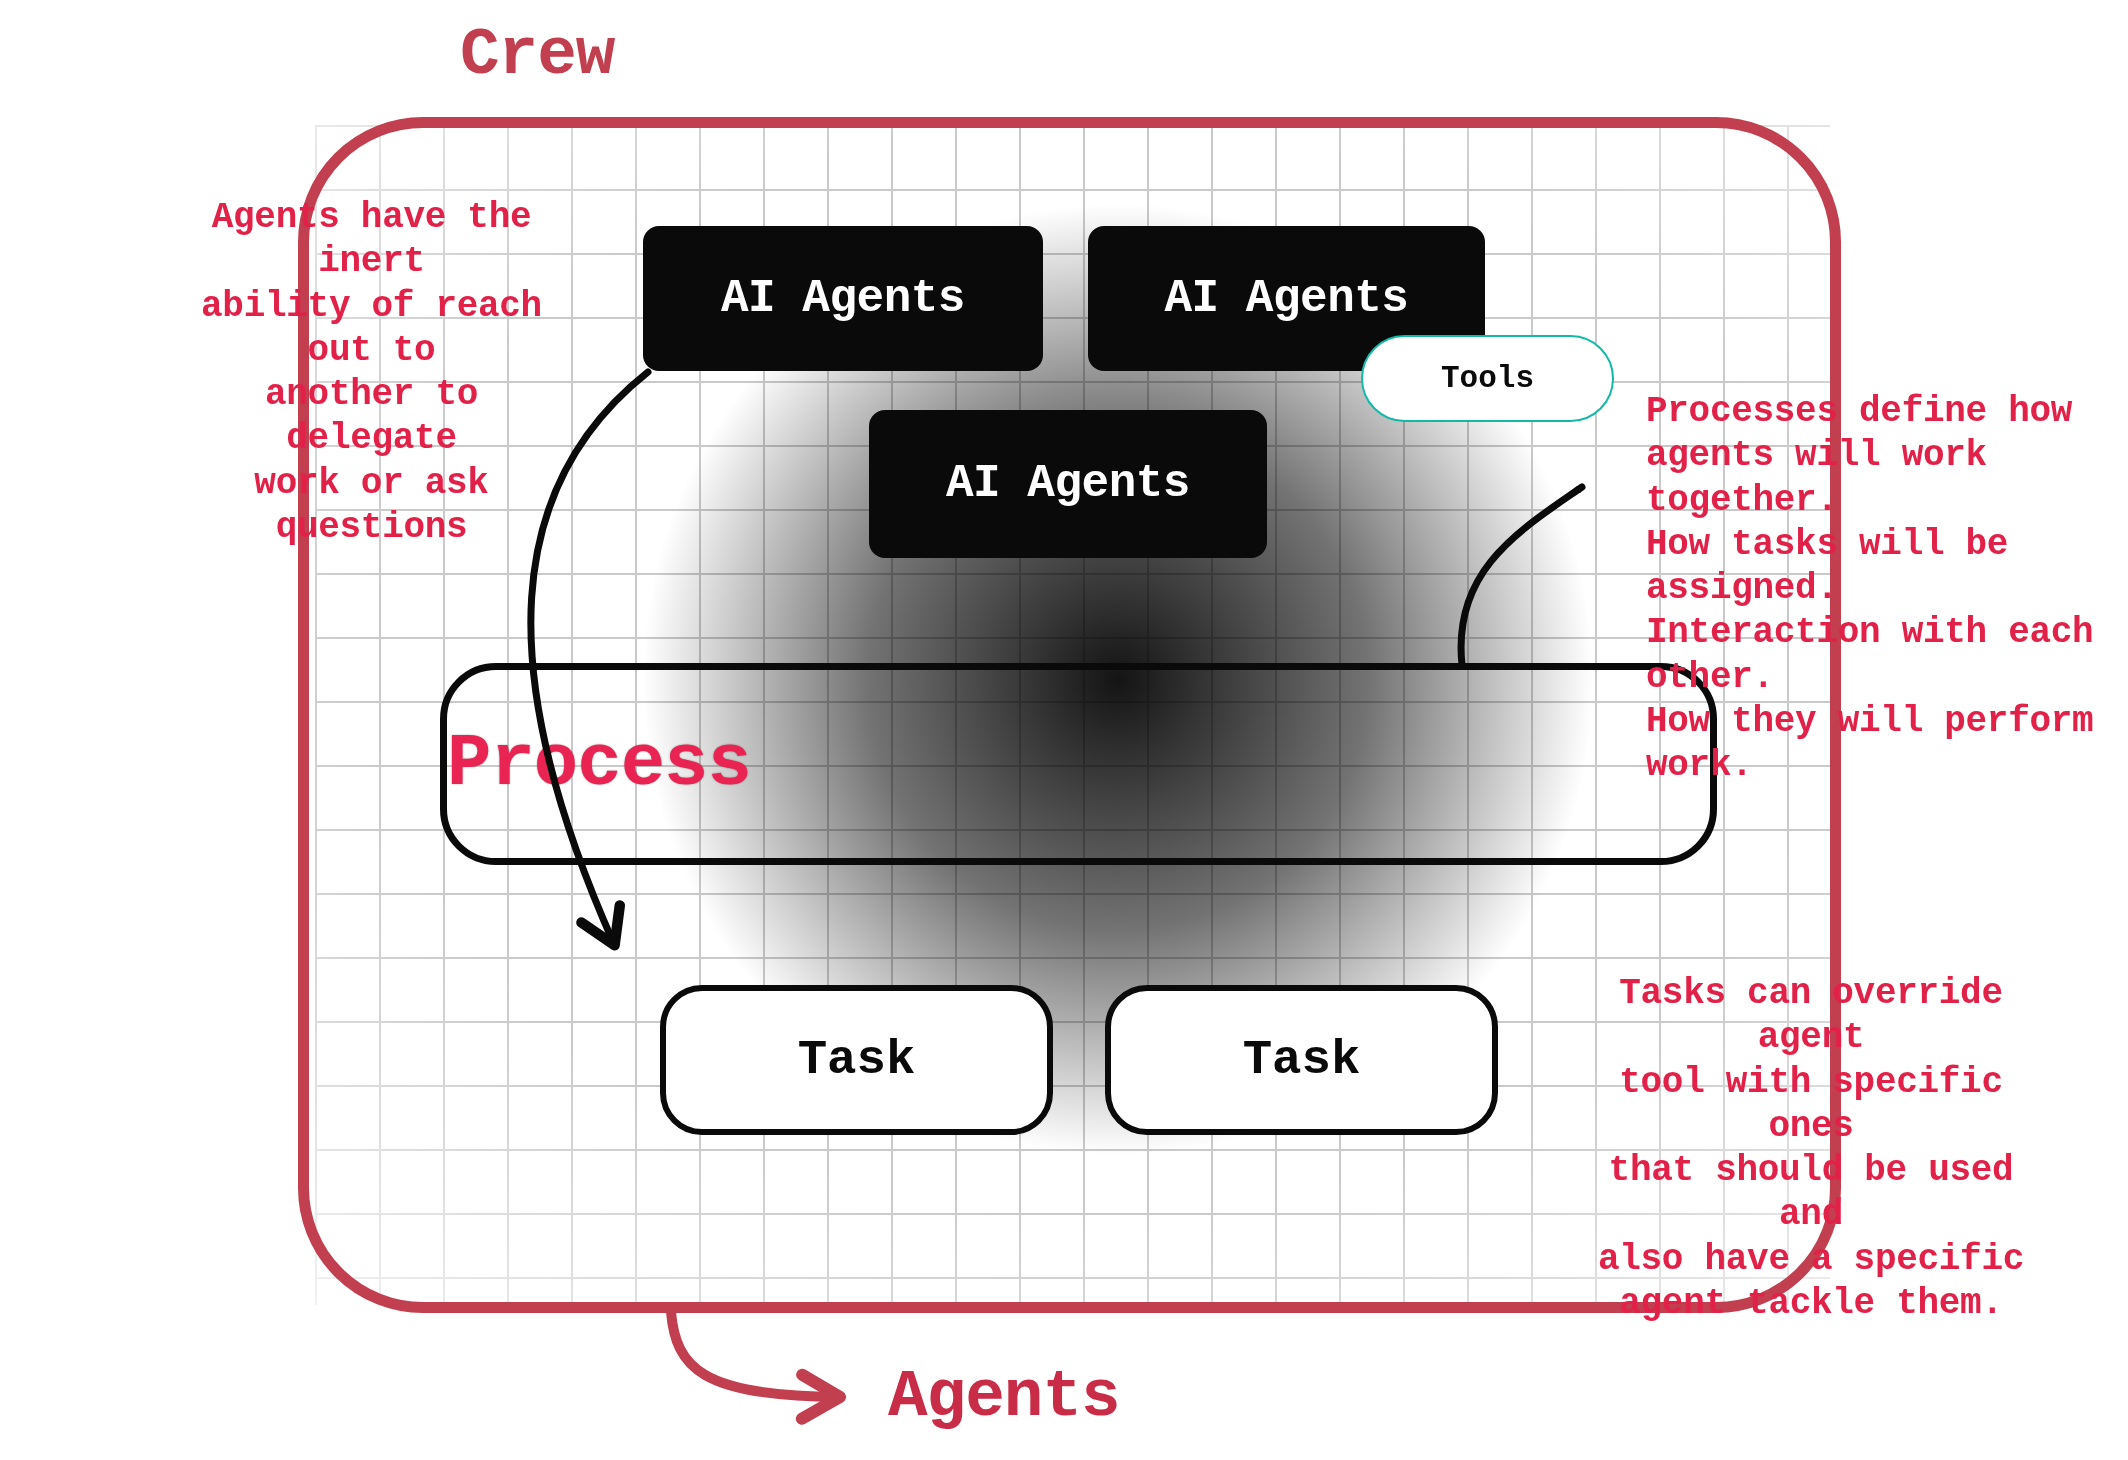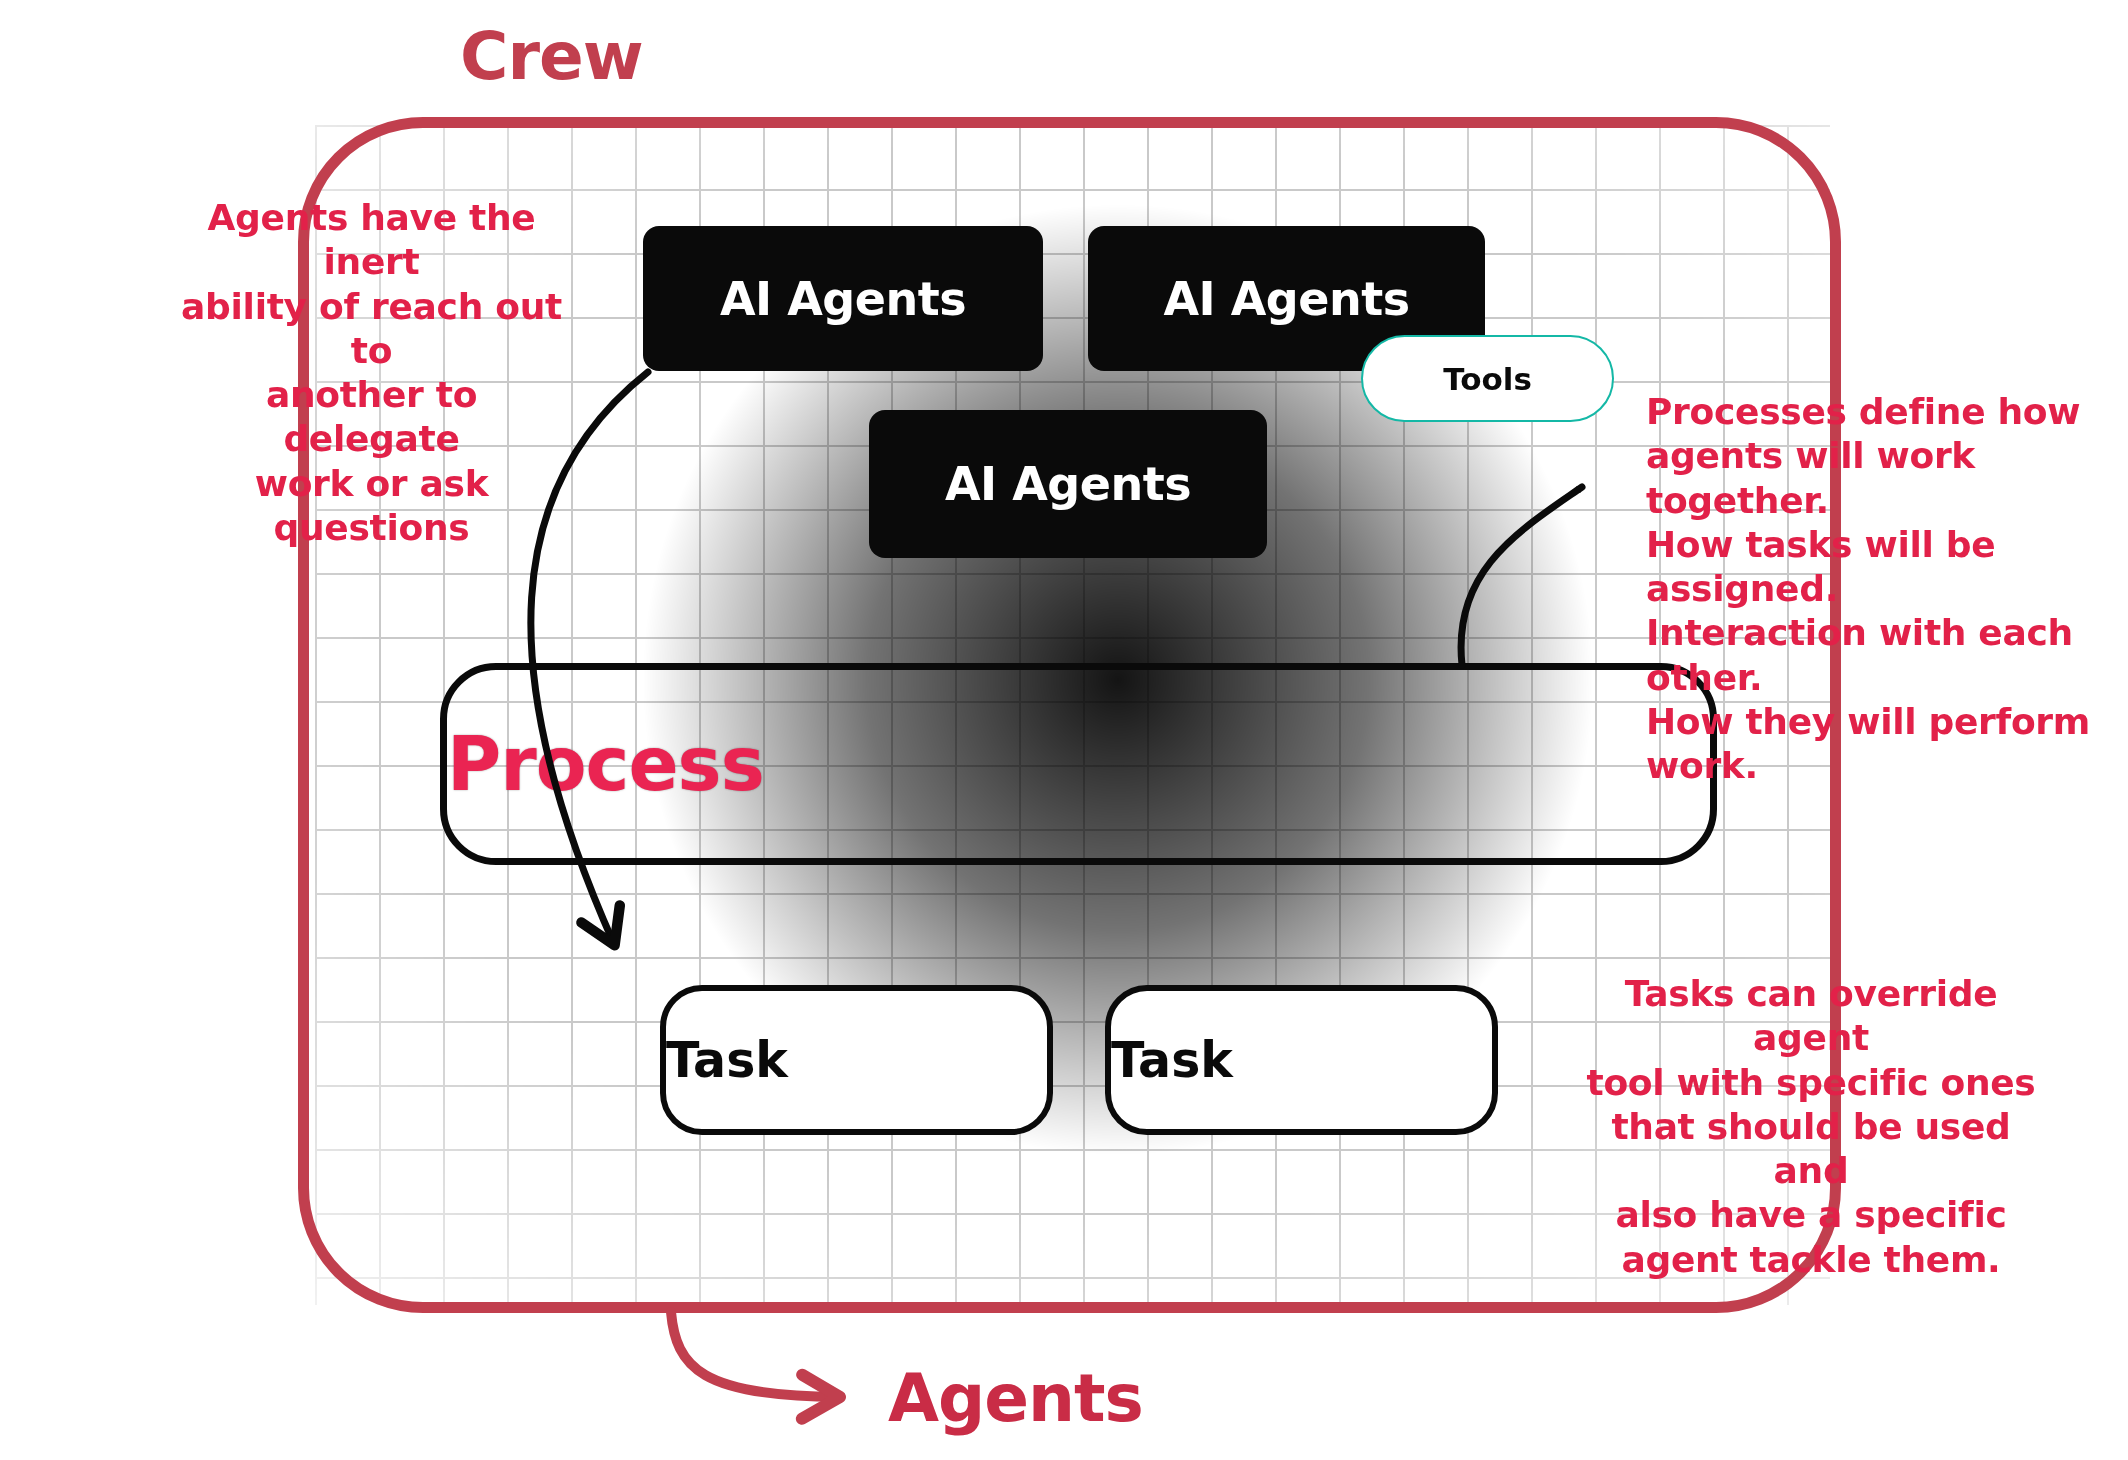--- a/index.html
+++ b/index.html
@@ -4,21 +4,21 @@
 <style>
   :root{
     --crew:#c13f4e;
     --ann:#e22149;
     --process:#ea2452;
     --outcome:#c92c46;
     --boxblack:#0a0a0a;
   }
   *{margin:0;padding:0;box-sizing:border-box;}
   body{background:#ffffff;font-family:"DejaVu Sans","Liberation Sans",sans-serif;}
-  .canvas{position:relative;width:2128px;height:1460px;background:#ffffff;overflow:hidden;}
+  .canvas{position:relative;width:2128px;height:1460px;background:#ffffff;overflow:hidden;font-family:Liberation Mono, monospace;}
 
   
   .grid-bg{
     position:absolute;left:315px;top:125px;width:1515px;height:1180px;
     background-image:
       radial-gradient(circle 660px at 53% 47%, rgba(0,0,0,0.92) 0%, rgba(0,0,0,0.55) 38%, rgba(0,0,0,0) 72%),
       linear-gradient(#c9c9c9 2px, transparent 2px),
       linear-gradient(90deg,#c9c9c9 2px, transparent 2px);
     background-size:auto,64px 64px,64px 64px;
     -webkit-mask-image:radial-gradient(ellipse 92% 88% at 52% 46%, #000 52%, transparent 94%);
@@ -59,21 +59,21 @@
     z-index:3;
   }
   .process span{
     color:var(--process);font-weight:bold;font-size:74px;letter-spacing:-1px;
     text-shadow:0 0 2px rgba(0,0,0,0.35);
   }
 
   .task{
     position:absolute;top:985px;width:393px;height:150px;
     background:#ffffff;border:6px solid #0a0a0a;border-radius:42px;
-    display:flex;align-items:center;justify-content:flex-start;
+    display:flex;align-items:center;justify-content:center;
     font-weight:bold;font-size:49px;color:#0a0a0a;
     z-index:4;
   }
   .task1{left:660px;}
   .task2{left:1105px;}
 
   .ann{
     position:absolute;color:var(--ann);font-weight:bold;font-size:36px;
     line-height:1.23;white-space:pre-line;z-index:6;letter-spacing:-0.3px;
   }

